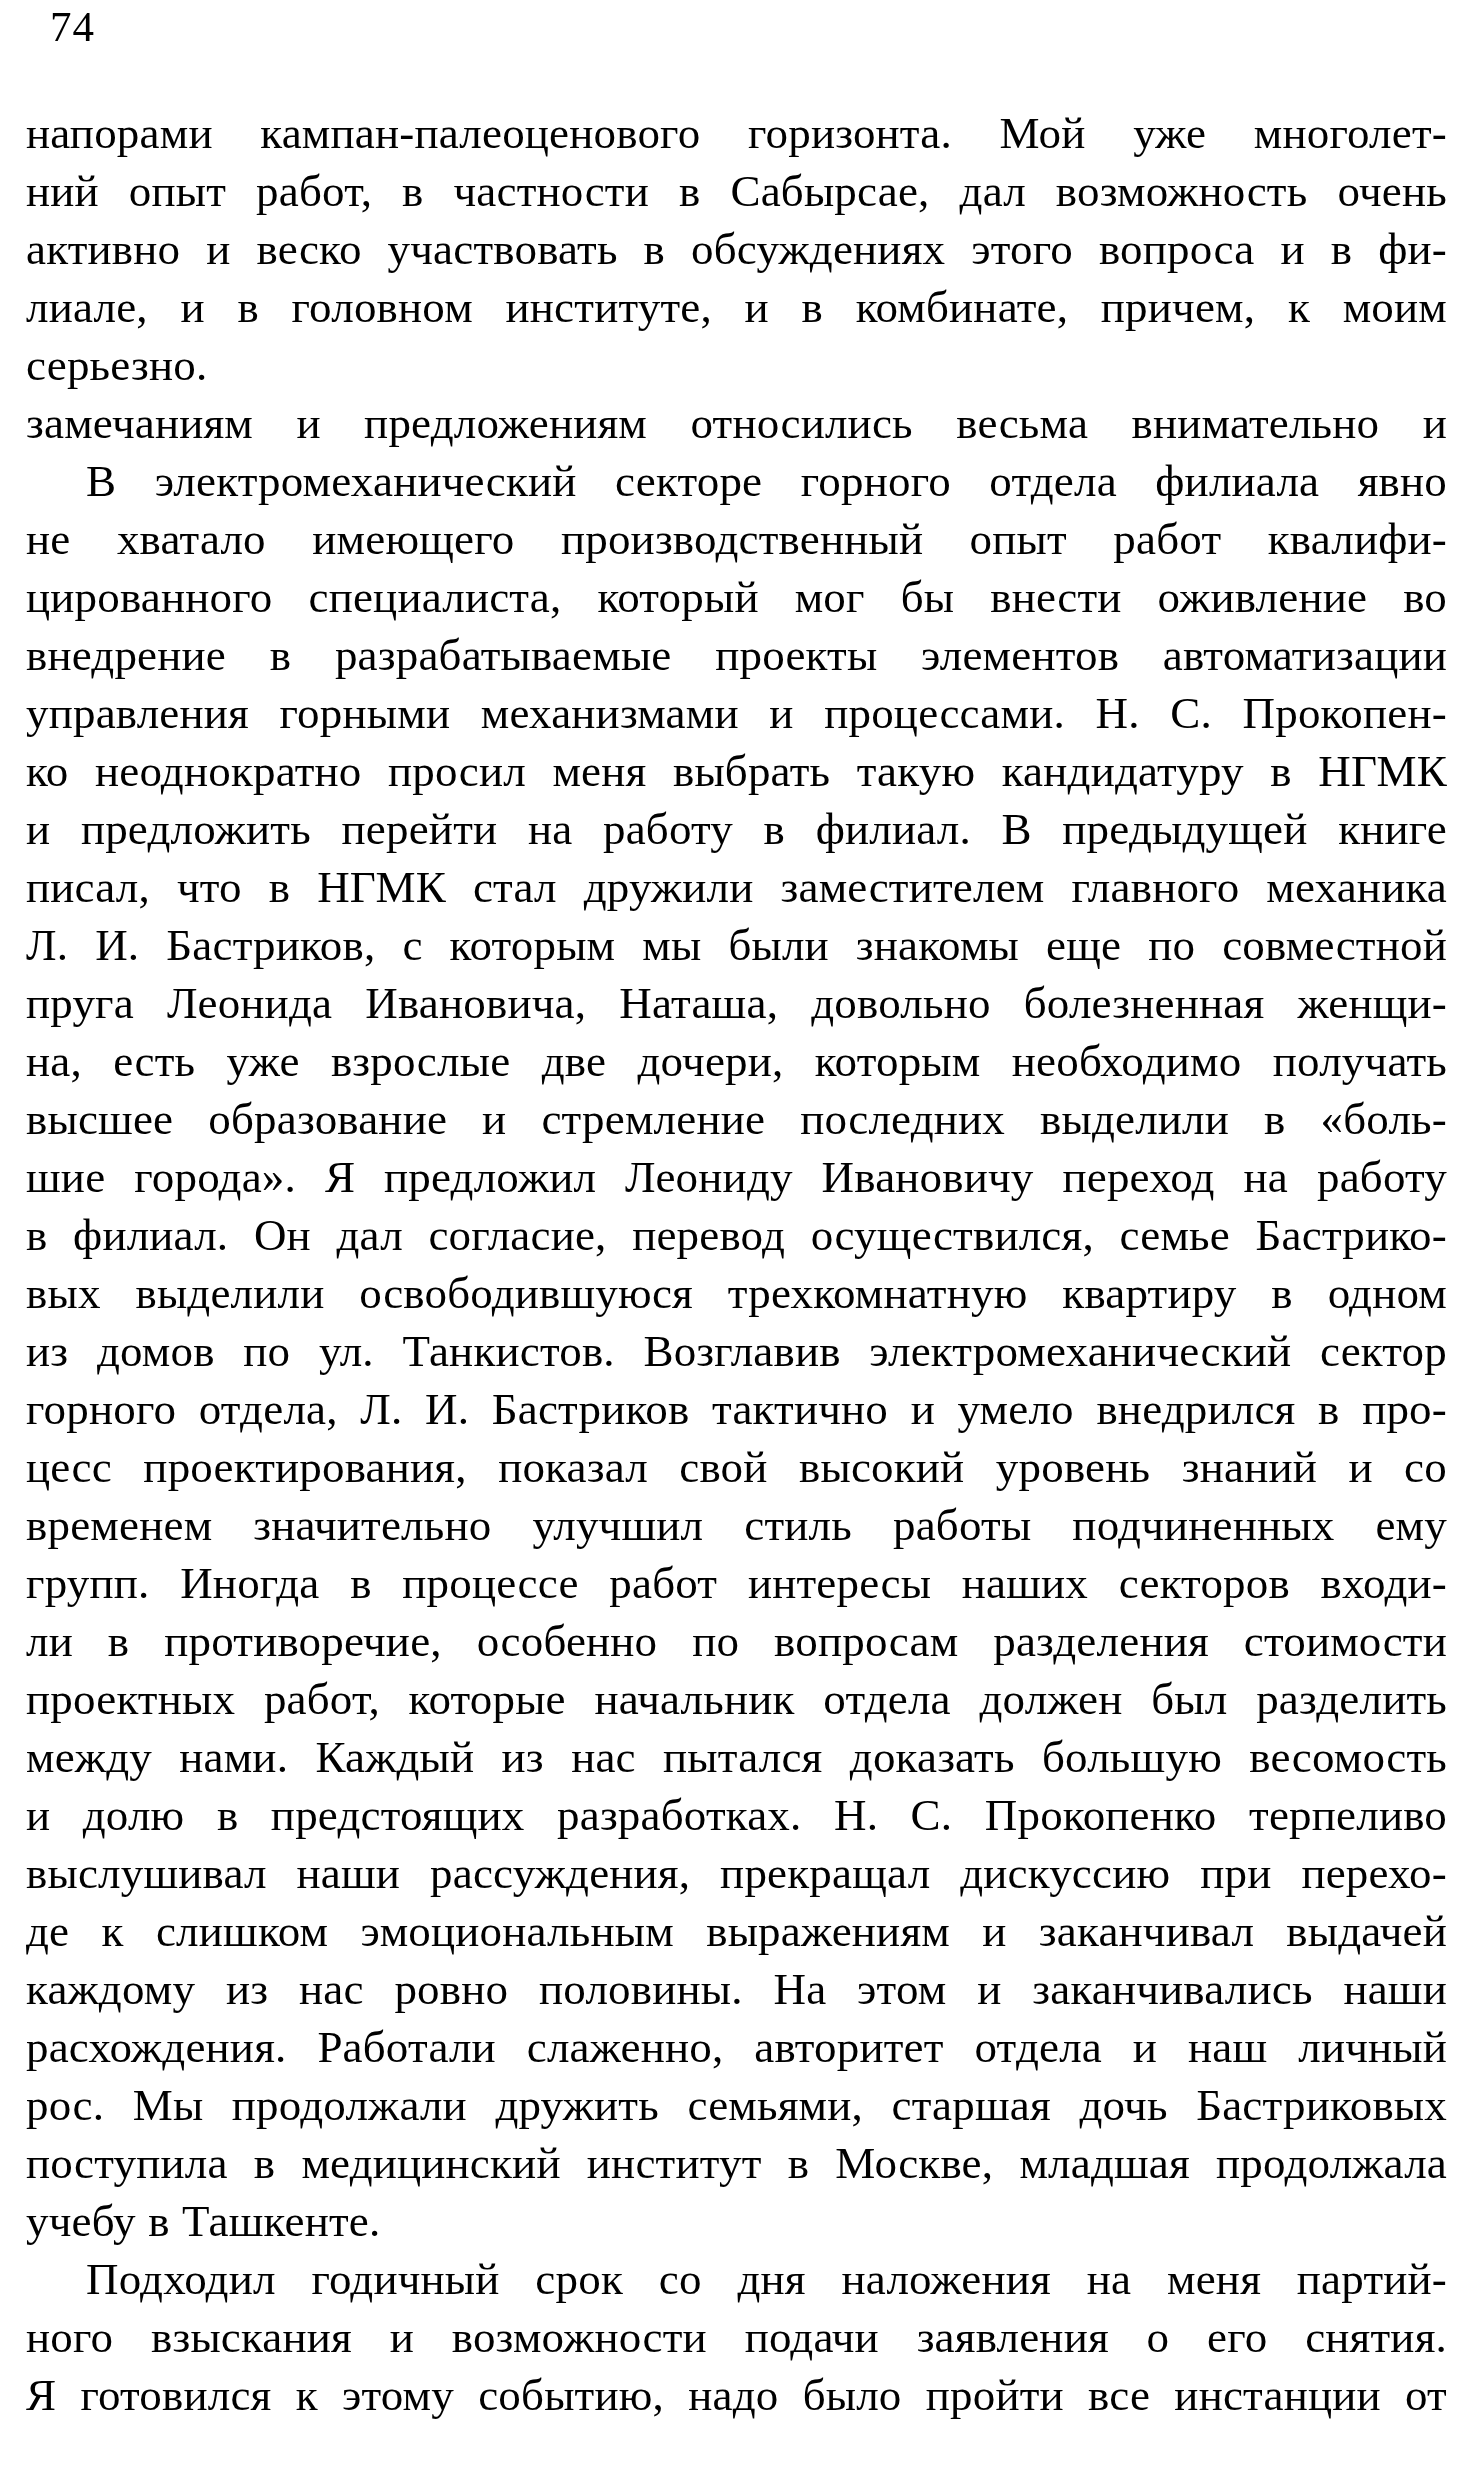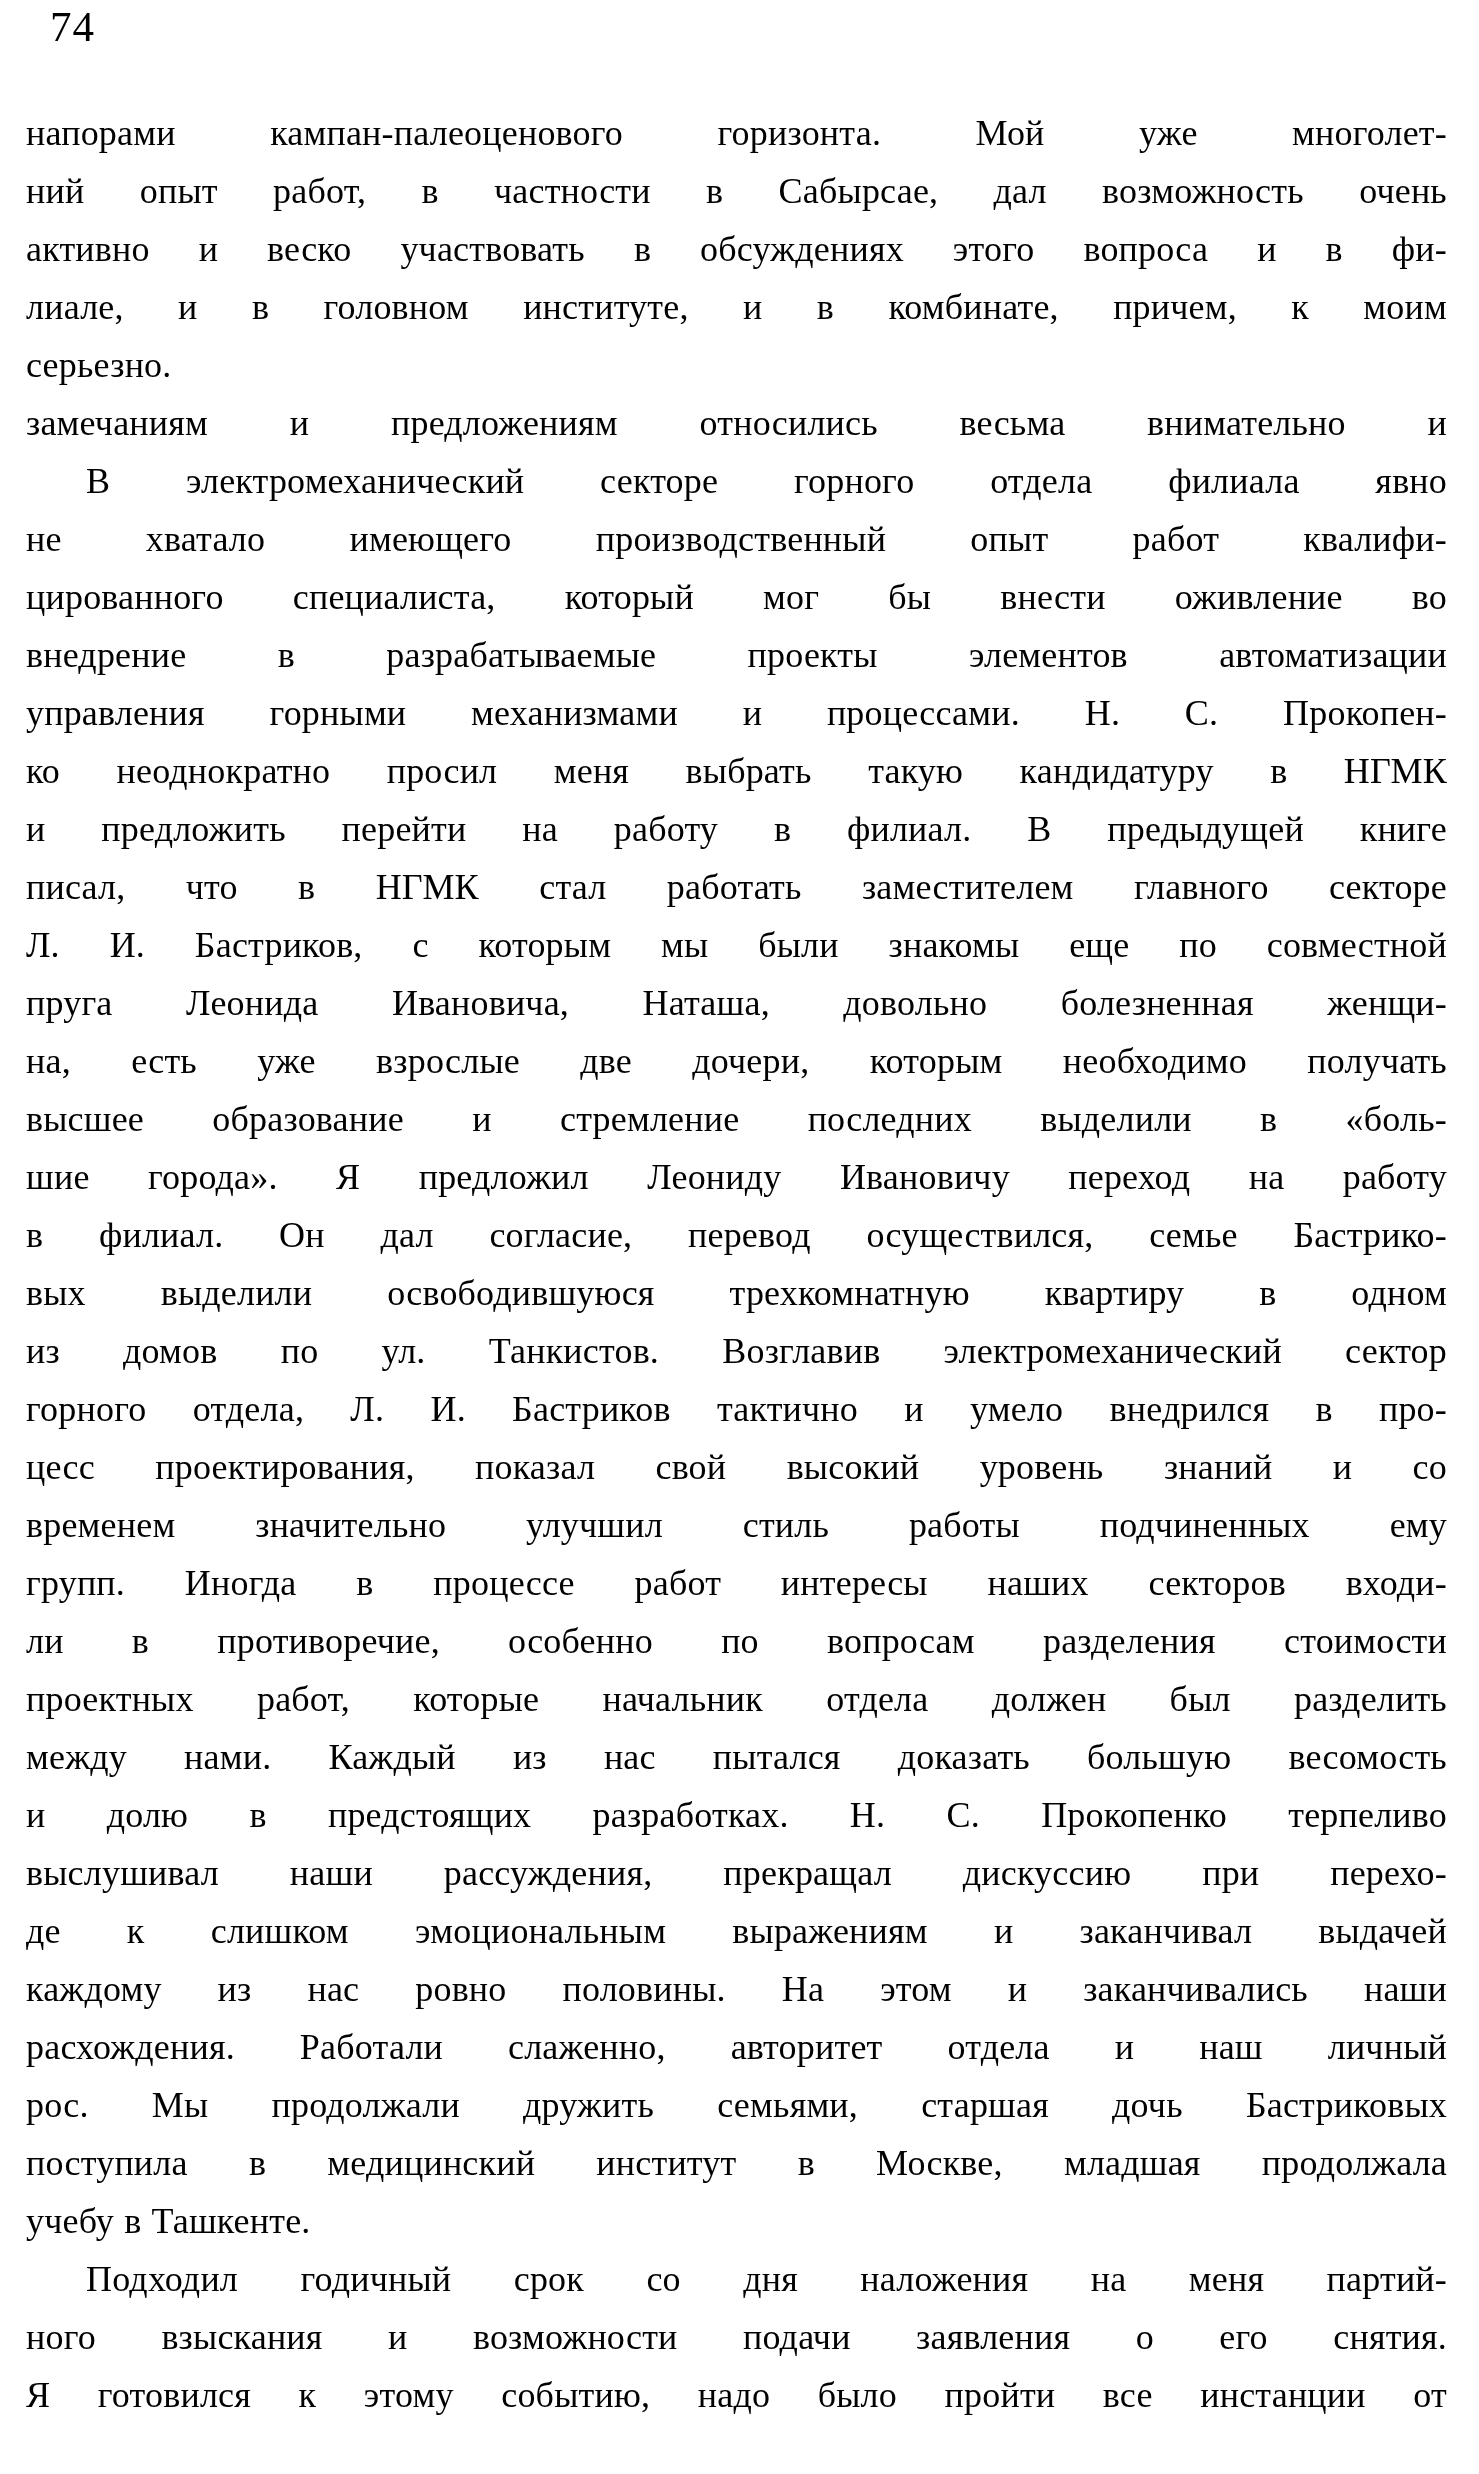--- a/index.html
+++ b/index.html
@@ -25,21 +25,21 @@
     color: #000;
     margin-left: 26px;
   }
   .text-block {
     position: absolute;
     left: 26px;
     top: 104px;
     width: 1421px;
   }
   .line {
-    font-size: 36px;
+    font-size: 45px;
     line-height: 58px;
     height: 58px;
     white-space: normal;
     text-align: justify;
     text-align-last: justify;
     letter-spacing: 0.2px;
     word-spacing: 0.9px;
     overflow: hidden;
   }
   .line.para-end {
@@ -61,21 +61,21 @@
     <div class="line">лиале, и в головном институте, и в комбинате, причем, к моим</div>
     <div class="line para-end">серьезно.</div>
     <div class="line">замечаниям и предложениям относились весьма внимательно и</div>
     <div class="line indent">В электромеханический секторе горного отдела филиала явно</div>
     <div class="line">не хватало имеющего производственный опыт работ квалифи-</div>
     <div class="line">цированного специалиста, который мог бы внести оживление во</div>
     <div class="line">внедрение в разрабатываемые проекты элементов автоматизации</div>
     <div class="line">управления горными механизмами и процессами. Н. С. Прокопен-</div>
     <div class="line">ко неоднократно просил меня выбрать такую кандидатуру в НГМК</div>
     <div class="line">и предложить перейти на работу в филиал. В предыдущей книге</div>
-    <div class="line">писал, что в НГМК стал работать заместителем главного секторе</div>
+    <div class="line">писал, что в НГМК стал дружили заместителем главного механика</div>
     <div class="line">Л. И. Бастриков, с которым мы были знакомы еще по совместной</div>
     <div class="line">пруга Леонида Ивановича, Наташа, довольно болезненная женщи-</div>
     <div class="line">на, есть уже взрослые две дочери, которым необходимо получать</div>
     <div class="line">высшее образование и стремление последних выделили в «боль-</div>
     <div class="line">шие города». Я предложил Леониду Ивановичу переход на работу</div>
     <div class="line">в филиал. Он дал согласие, перевод осуществился, семье Бастрико-</div>
     <div class="line">вых выделили освободившуюся трехкомнатную квартиру в одном</div>
     <div class="line">из домов по ул. Танкистов. Возглавив электромеханический сектор</div>
     <div class="line">горного отдела, Л. И. Бастриков тактично и умело внедрился в про-</div>
     <div class="line">цесс проектирования, показал свой высокий уровень знаний и со</div>

